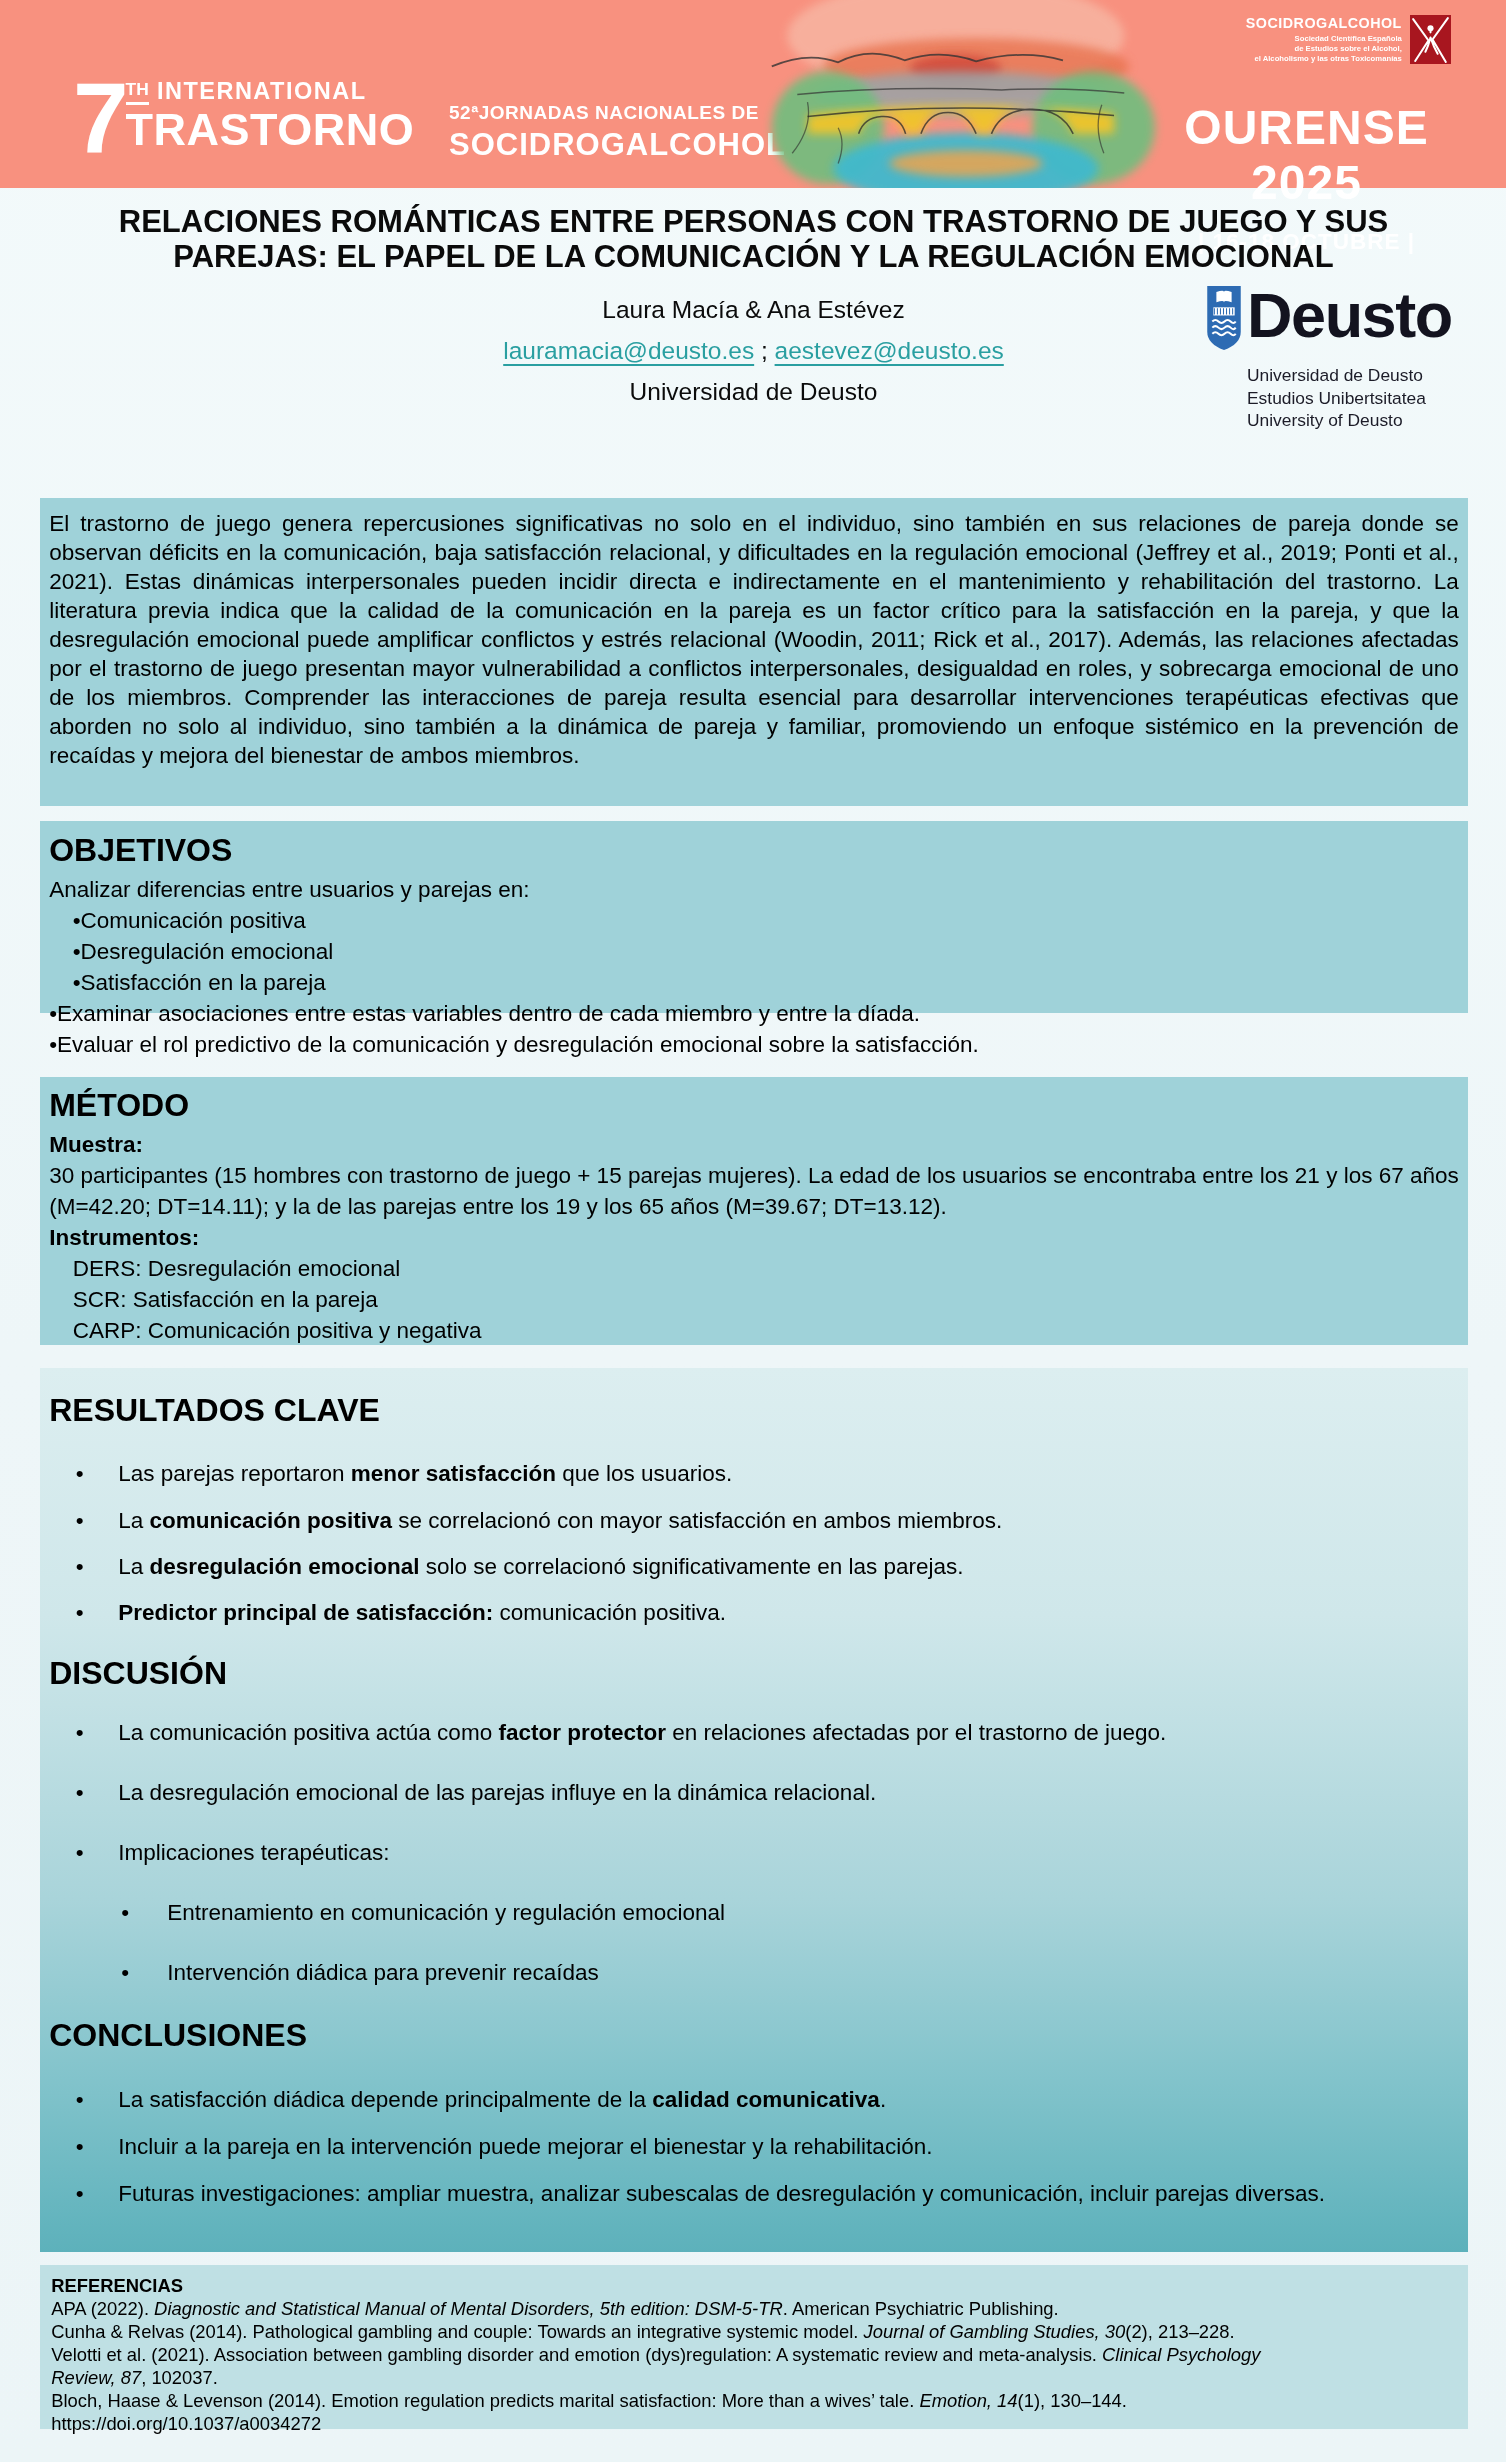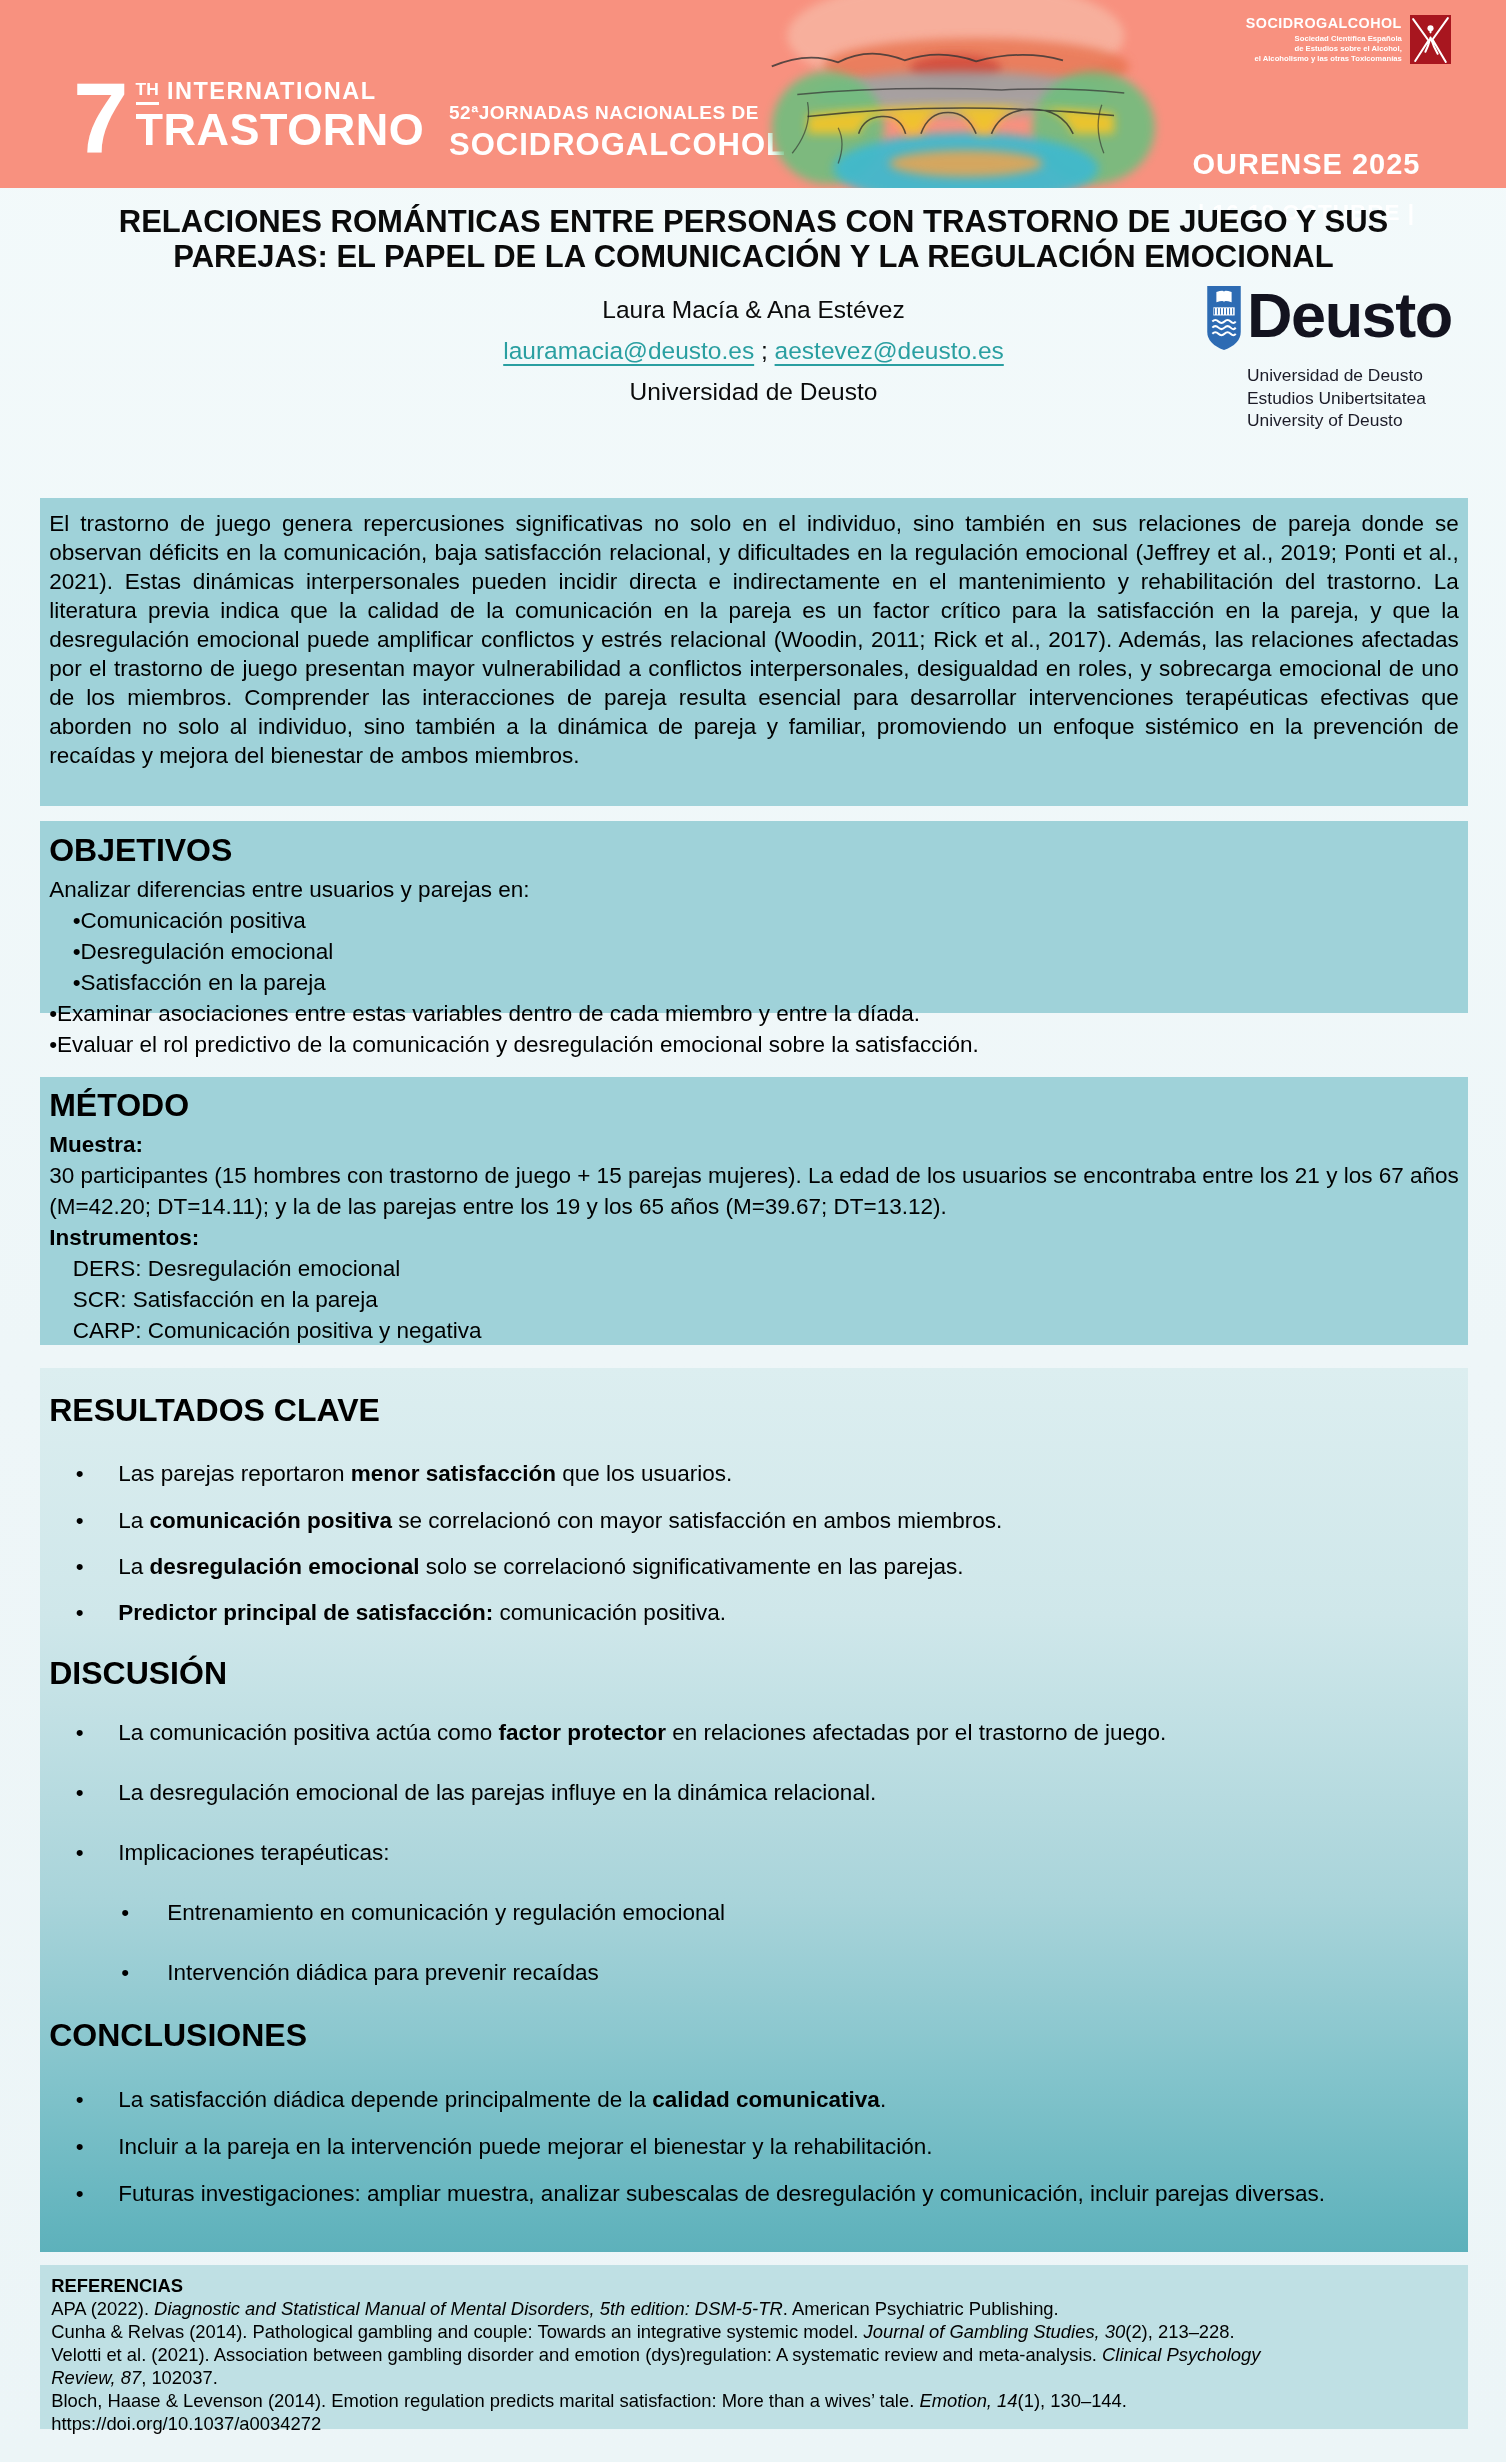--- a/index.html
+++ b/index.html
@@ -6,36 +6,36 @@
   html,body { background:#dfe9ea; }
   body { font-family:"Liberation Sans", sans-serif; }
   .poster{
     position:relative; width:1506px; height:2462px; overflow:hidden;
     background:linear-gradient(180deg,#f3fafb 0%, #eef6f8 55%, #ecf5f7 100%);
   }
   
   .header-band{ position:absolute; top:0; left:0; width:1506px; height:188px; background:#f8917f; }
   .congress-logo{ position:absolute; left:73px; top:77px; color:#fff; }
   .big7{ font-size:100px; font-weight:bold; line-height:82px; float:left; letter-spacing:-3.1px; }
-  .logo-right{ float:left; margin-left:10px; }
+  .logo-right{ float:left; margin-left:0; }
   .logo-top-row{ display:flex; align-items:flex-start; }
   .th-sup{ font-size:17.4px; font-weight:bold; border-bottom:3.1px solid #fff; padding-bottom:2px; margin-right:8.2px; margin-top:2px; display:inline-block; }
   .intl{ font-size:23.5px; font-weight:bold; letter-spacing:1.5px; margin-top:1px; }
   .congress-word{ font-size:45px; font-weight:bold; letter-spacing:0.5px; line-height:44px; margin-top:3.1px; }
   .jornadas{ position:absolute; left:449px; top:102px; color:#fff; }
   .jornadas-l1{ font-size:19px; font-weight:bold; letter-spacing:0.5px; }
   .jornadas-l2{ font-size:31px; font-weight:bold; letter-spacing:1px; margin-top:3.1px; }
   .watercolor{ position:absolute; left:736px; top:0; width:470px; height:188px; }
   .society-block{ position:absolute; right:55px; top:15.3px; text-align:right; color:#fff; display:flex; align-items:flex-start; }
   .society-text{ margin-right:8.2px; }
   .society-name{ font-size:14.3px; font-weight:bold; letter-spacing:0.5px; }
   .society-tagline{ font-size:7.7px; font-weight:bold; line-height:9.7px; margin-top:3.1px; }
   .society-logo{ width:41px; height:49px; background:#a8161f; position:relative; flex:none; }
   .event-block{ position:absolute; right:36px; top:100px; text-align:center; color:#fff; width:327px; }
-  .city-year{ font-size:29px; font-weight:bold; letter-spacing:1px;margin-top:48px; }
+  .city-year{ font-size:48px; font-weight:bold; letter-spacing:1px; }
   .dates{ font-size:22.5px; font-weight:bold; margin-top:19px; letter-spacing:1px; }
   
   .title-block{ position:absolute; top:204px; left:41px; width:1425px; text-align:center; color:#0b0b0b; }
   .title-line{ font-size:31px; font-weight:bold; line-height:35px; }
   .authors{ font-size:24.5px; margin-top:21.5px; }
   .emails{ font-size:24.5px; margin-top:13.3px; }
   .email-link{ color:#2a9fa1; text-decoration:underline; text-underline-offset:5.1px; text-decoration-thickness:2px; cursor:pointer; }
   .email-sep{ color:#0b0b0b; }
   .affiliation{ font-size:24.5px; margin-top:13.3px; }
   .deusto{ position:absolute; left:1206px; top:285px; width:266px; }

